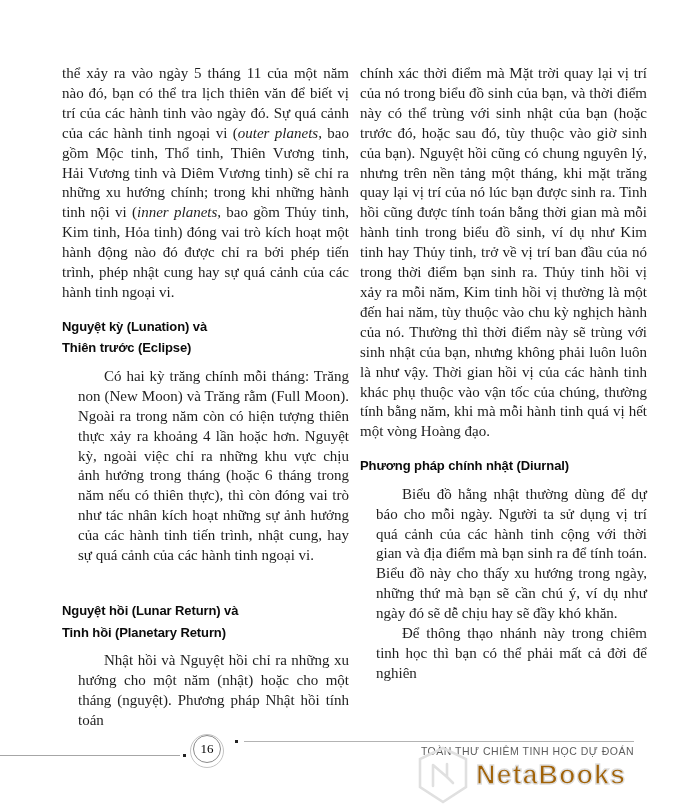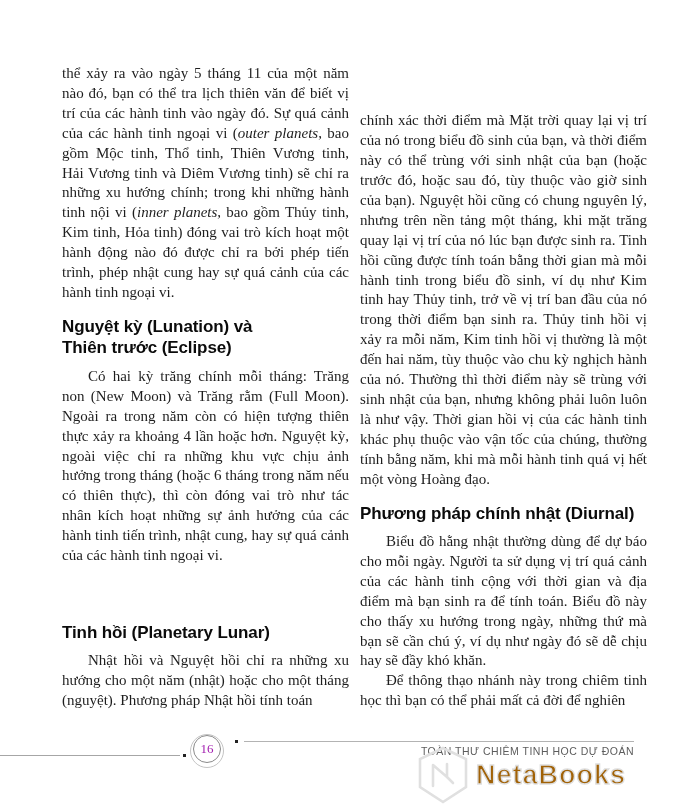--- a/index.html
+++ b/index.html
@@ -6,53 +6,53 @@
   body{
     width:700px;height:810px;background:#ffffff;position:relative;
     font-family:"Liberation Serif", serif;
     -webkit-font-smoothing:antialiased;
   }
   .page{position:absolute;inset:0;background:#fff;overflow:hidden;}
 
   
   .columns{
     position:absolute;left:62px;top:64px;width:585px;
-    display:flex;gap:11px;align-items:flex-end;
+    display:flex;gap:11px;
   }
   .col{width:287px;}
   p.body{
     margin:0;
     font-size:15px;line-height:19.9px;
     text-align:justify;color:#1e1e1e;
   }
-  p.indent{text-indent:26px;}
+  p.indent{text-indent:26px;margin-left:16px;}
   h3.head{
     font-family:"Liberation Sans", sans-serif;
-    font-weight:700;font-size:17px;line-height:21.5px;
+    font-weight:700;font-size:13px;line-height:21.5px;
     color:#0b0b0b;margin:13px 0 8px 0;letter-spacing:-0.1px;
   }
   i{font-style:italic;}
 
   
   .rule{position:absolute;height:1px;background:#a6a6a6;}
   .rule-left{left:0;top:755px;width:180px;}
   .rule-right{left:244px;top:741px;width:390px;background:#b3b3b3;}
   .sq-dot{position:absolute;width:3px;height:3px;background:#222;}
   .dot-left{left:183px;top:754px;}
   .dot-right{left:235px;top:740px;}
 
   .badge-outer{
     position:absolute;left:190px;top:734px;width:34px;height:34px;
     border:1px solid #c4c4c4;border-radius:50%;background:#fff;box-sizing:border-box;
   }
   .badge-inner{
     position:absolute;left:193px;top:735px;width:28px;height:28px;
     border:1px solid #8a8a8a;border-radius:50%;background:#fff;box-sizing:border-box;
     display:flex;align-items:center;justify-content:center;
-    font-family:"Liberation Serif", serif;font-size:13px;color:#a21caf;
+    font-family:"Liberation Serif", serif;font-size:13px;color:#000000;
   }
 
   .footer-title{
     position:absolute;right:66px;top:745px;
     font-family:"Liberation Sans", sans-serif;
     font-size:10.5px;color:#5c5c5c;letter-spacing:0.5px;white-space:nowrap;
   }
 
   
   .watermark{
@@ -73,21 +73,21 @@
 
   <div class="columns">
 
     <div class="col">
       <p class="body"><span>thể xảy ra vào ngày 5 tháng 11 của một năm nào đó, bạn có thể tra lịch thiên văn để biết vị trí của các hành tinh vào ngày đó. Sự quá cảnh của các hành tinh ngoại vi (</span><i>outer planets</i><span>, bao gồm Mộc tinh, Thổ tinh, Thiên Vương tinh, Hải Vương tinh và Diêm Vương tinh) sẽ chỉ ra những xu hướng chính; trong khi những hành tinh nội vi (</span><i>inner planets</i><span>, bao gồm Thủy tinh, Kim tinh, Hỏa tinh) đóng vai trò kích hoạt một hành động nào đó được chỉ ra bởi phép tiến trình, phép nhật cung hay sự quá cảnh của các hành tinh ngoại vi.</span></p>
 
       <h3 class="head"><span>Nguyệt kỳ (Lunation) và</span><br><span>Thiên trước (Eclipse)</span></h3>
 
       <p class="body indent">Có hai kỳ trăng chính mỗi tháng: Trăng non (New Moon) và Trăng rằm (Full Moon). Ngoài ra trong năm còn có hiện tượng thiên thực xảy ra khoảng 4 lần hoặc hơn. Nguyệt kỳ, ngoài việc chỉ ra những khu vực chịu ảnh hưởng trong tháng (hoặc 6 tháng trong năm nếu có thiên thực), thì còn đóng vai trò như tác nhân kích hoạt những sự ảnh hưởng của các hành tinh tiến trình, nhật cung, hay sự quá cảnh của các hành tinh ngoại vi.</p>
 
-      <h3 class="head"><br><br><span>Tinh hồi (Planetary Lunar)</span></h3>
+      <h3 class="head"><br><span>Nguyệt hồi (Lunar Return) và</span><br><span>Tinh hồi (Planetary Return)</span></h3>
 
       <p class="body indent">Nhật hồi và Nguyệt hồi chỉ ra những xu hướng cho một năm (nhật) hoặc cho một tháng (nguyệt). Phương pháp Nhật hồi tính toán</p>
     </div>
 
     <div class="col">
       <p class="body">chính xác thời điểm mà Mặt trời quay lại vị trí của nó trong biểu đồ sinh của bạn, và thời điểm này có thể trùng với sinh nhật của bạn (hoặc trước đó, hoặc sau đó, tùy thuộc vào giờ sinh của bạn). Nguyệt hồi cũng có chung nguyên lý, nhưng trên nền tảng một tháng, khi mặt trăng quay lại vị trí của nó lúc bạn được sinh ra. Tinh hồi cũng được tính toán bằng thời gian mà mỗi hành tinh trong biểu đồ sinh, ví dụ như Kim tinh hay Thủy tinh, trở về vị trí ban đầu của nó trong thời điểm bạn sinh ra. Thủy tinh hồi vị xảy ra mỗi năm, Kim tinh hồi vị thường là một đến hai năm, tùy thuộc vào chu kỳ nghịch hành của nó. Thường thì thời điểm này sẽ trùng với sinh nhật của bạn, nhưng không phải luôn luôn là như vậy. Thời gian hồi vị của các hành tinh khác phụ thuộc vào vận tốc của chúng, thường tính bằng năm, khi mà mỗi hành tinh quá vị hết một vòng Hoàng đạo.</p>
 
       <h3 class="head">Phương pháp chính nhật (Diurnal)</h3>
 
       <p class="body indent">Biểu đồ hằng nhật thường dùng để dự báo cho mỗi ngày. Người ta sử dụng vị trí quá cảnh của các hành tinh cộng với thời gian và địa điểm mà bạn sinh ra để tính toán. Biểu đồ này cho thấy xu hướng trong ngày, những thứ mà bạn sẽ cần chú ý, ví dụ như ngày đó sẽ dễ chịu hay sẽ đầy khó khăn.</p>

